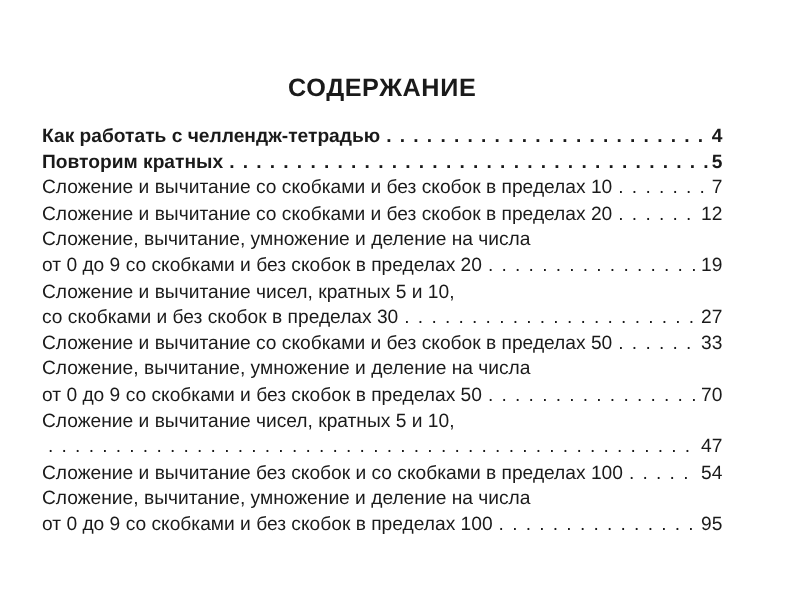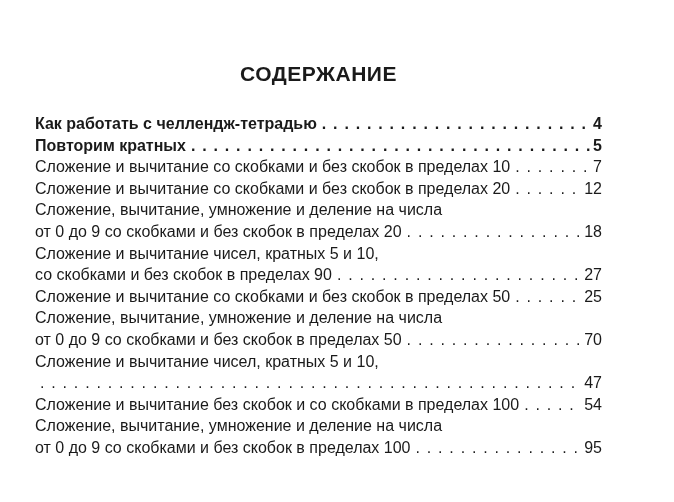--- a/index.html
+++ b/index.html
@@ -19,21 +19,21 @@
     width: 674px;
     height: 502px;
     padding: 60px 72px 0 35px;
   }
   .toc-title {
     text-align: center;
     font-size: 21px;
     font-weight: bold;
     line-height: 28px;
     letter-spacing: 0.5px;
-    margin-bottom: 25px;
+    margin-bottom: 15px;
   }
   .toc {
     font-size: 16px;
   }
   .row {
     display: flex;
     align-items: flex-end;
     line-height: 21.6px;
     white-space: nowrap;
   }
@@ -98,40 +98,40 @@
       </div>
     </div>
 
     <div class="entry">
       <div class="row">
         <span class="t">Сложение, вычитание, умножение и деление на числа</span>
       </div>
       <div class="row">
         <span class="t">от 0 до 9 со скобками и без скобок в пределах 20</span>
         <span class="dots"></span>
-        <span class="pg">18</span>
+        <span class="pg">19</span>
       </div>
     </div>
 
     <div class="entry">
       <div class="row">
         <span class="t">Сложение и вычитание чисел, кратных 5 и 10,</span>
       </div>
       <div class="row">
-        <span class="t">со скобками и без скобок в пределах 90</span>
+        <span class="t">со скобками и без скобок в пределах 30</span>
         <span class="dots"></span>
         <span class="pg">27</span>
       </div>
     </div>
 
     <div class="entry">
       <div class="row">
         <span class="t">Сложение и вычитание со скобками и без скобок в пределах 50</span>
         <span class="dots"></span>
-        <span class="pg">25</span>
+        <span class="pg">33</span>
       </div>
     </div>
 
     <div class="entry">
       <div class="row">
         <span class="t">Сложение, вычитание, умножение и деление на числа</span>
       </div>
       <div class="row">
         <span class="t">от 0 до 9 со скобками и без скобок в пределах 50</span>
         <span class="dots"></span>

